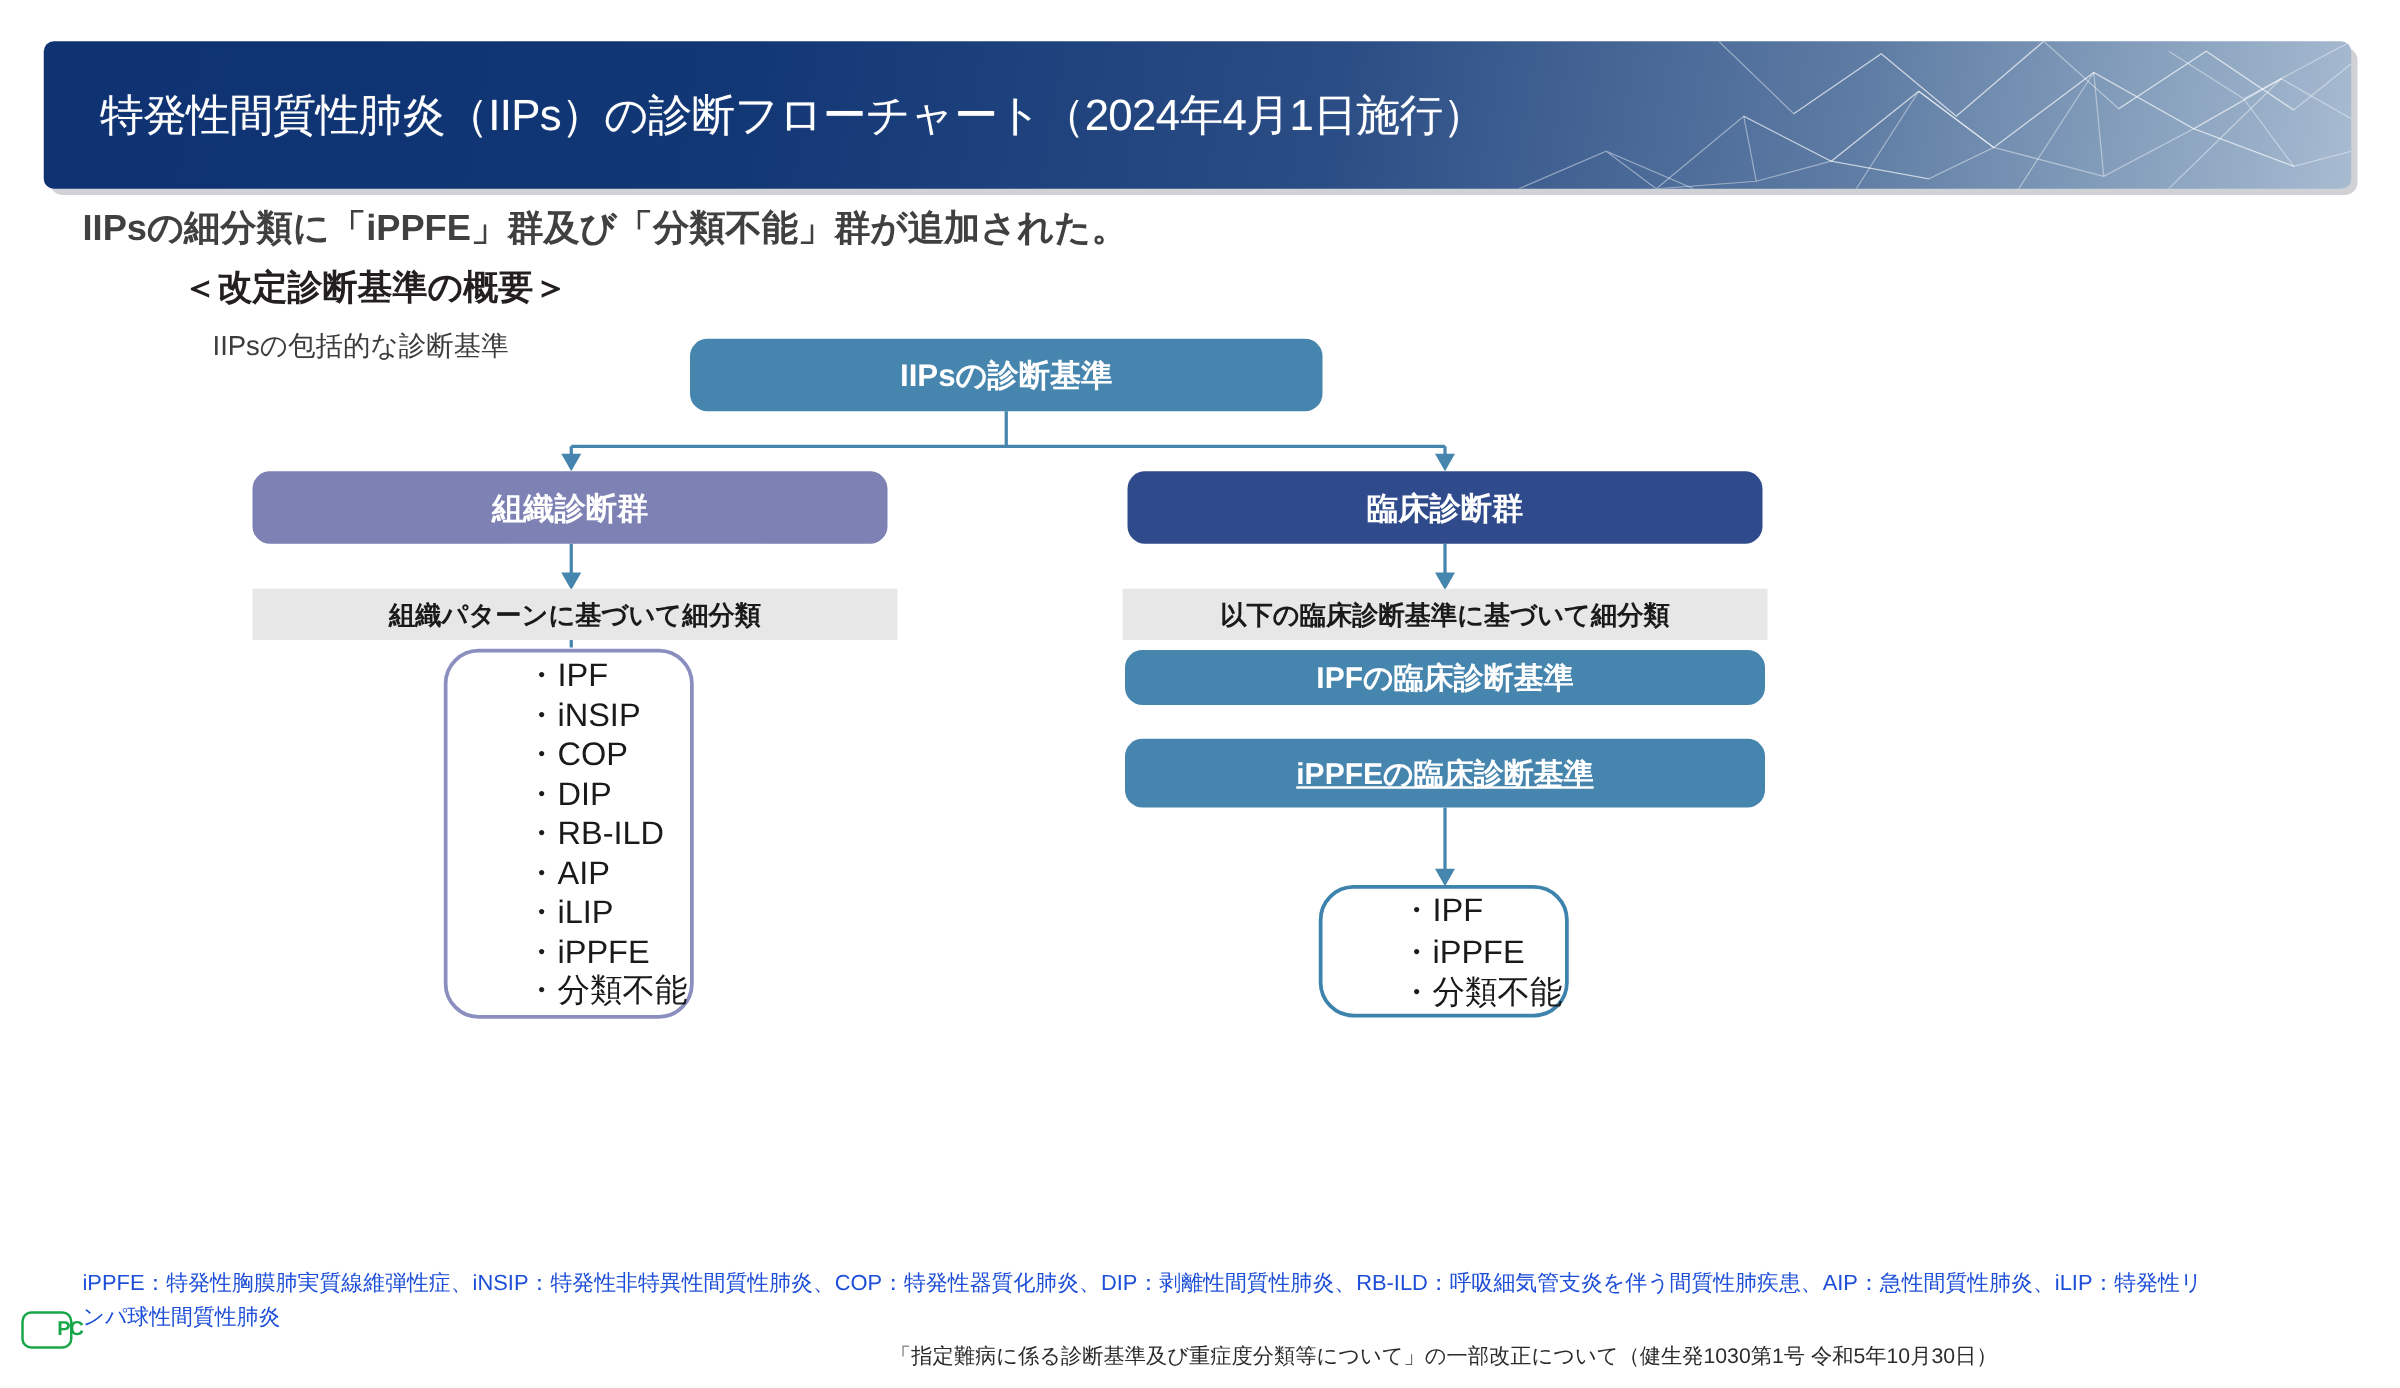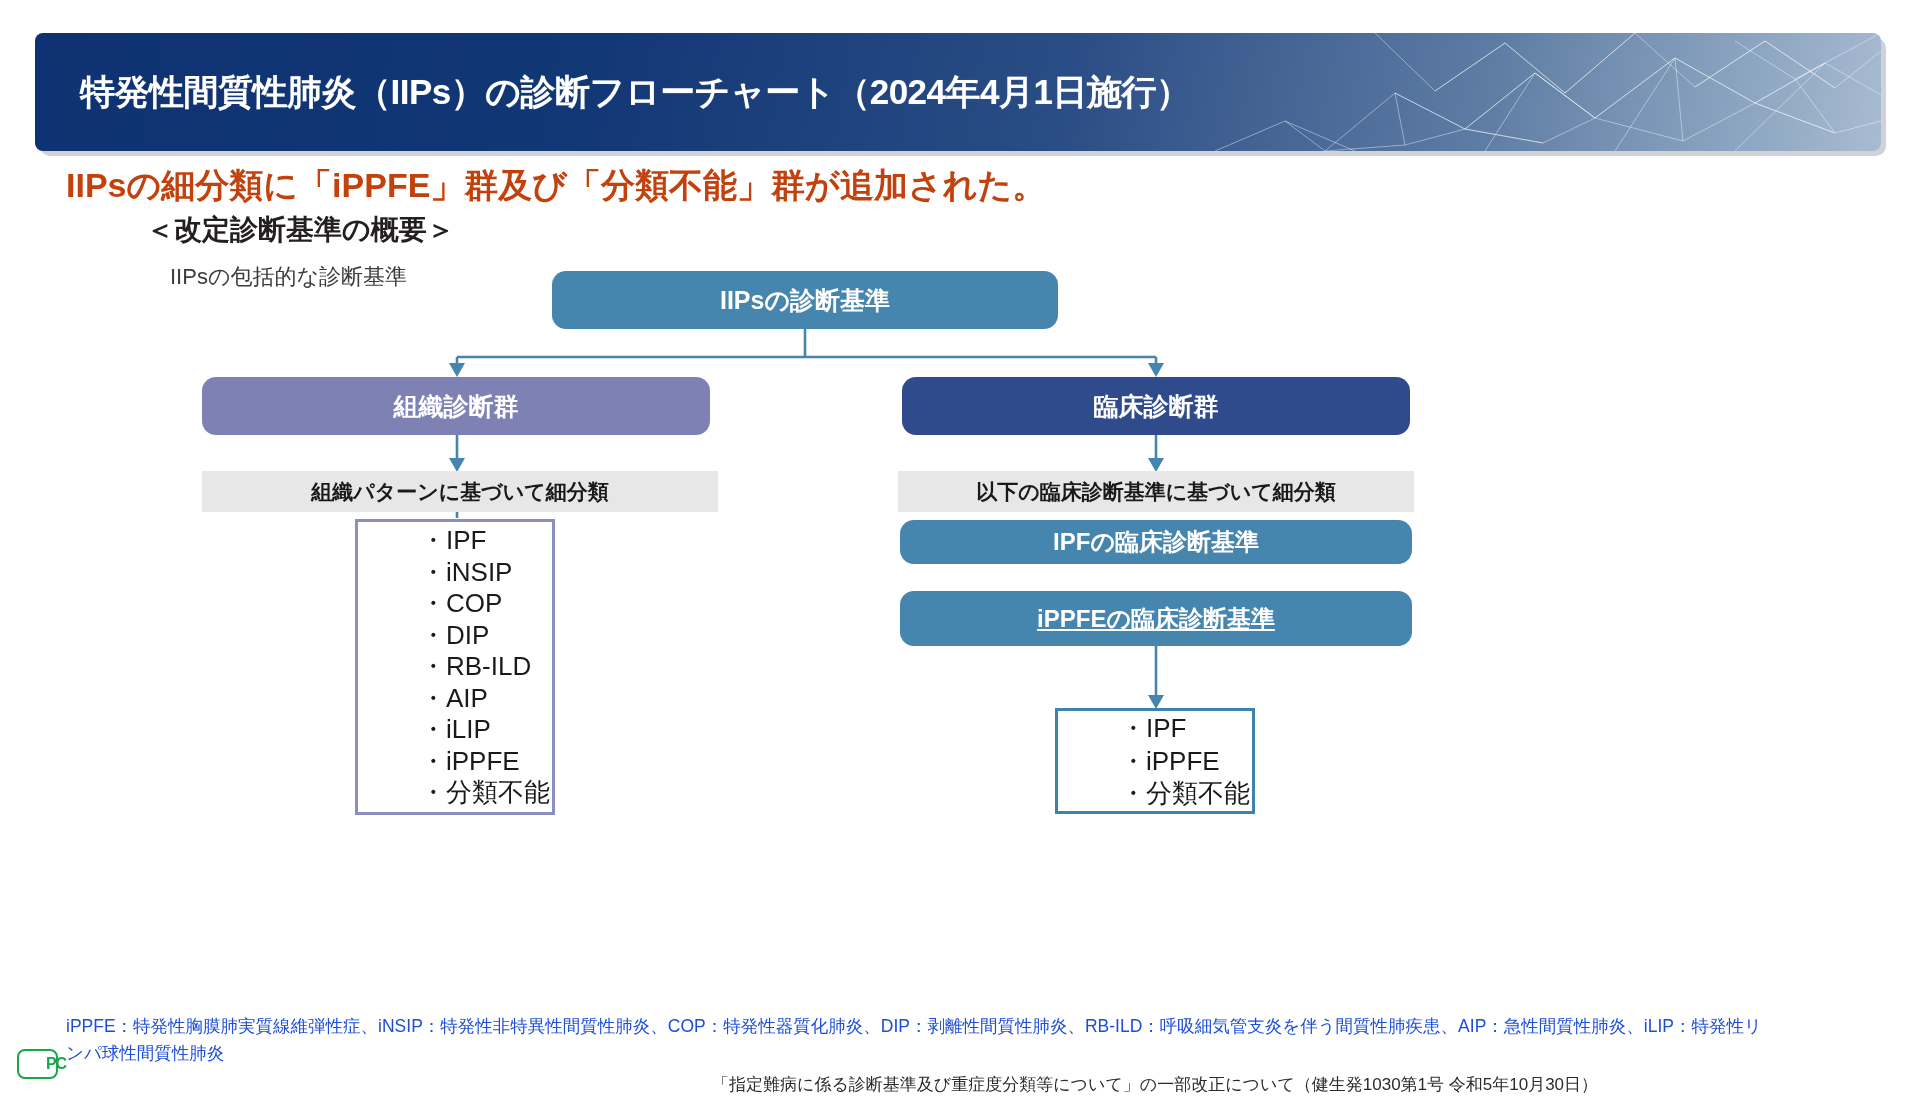--- a/index.html
+++ b/index.html
@@ -18,29 +18,29 @@
   }
   .banner{
     position:absolute; left:35px; top:33px; width:1846px; height:118px;
     border-radius:8px; overflow:hidden;
     background:linear-gradient(100deg,#0e3272 0%, #123775 30%, #2b4d85 56%, #5d7ba3 78%, #8ba4c0 92%, #a8bbd1 100%);
   }
   .banner .net{ position:absolute; inset:0; }
   .banner-title{
     position:absolute; left:45px; top:0; height:118px;
     display:flex; align-items:center;
-    color:#ffffff; font-size:35px; font-weight:bold;
+    color:#ffffff; font-size:35px; font-weight:normal;
     letter-spacing:-0.5px; white-space:nowrap;
     text-shadow:0 0 1px rgba(255,255,255,.25);
   }
 
   
   .lead{
     position:absolute; left:66px; top:163px;
-    font-size:34px; font-weight:bold; color:#c2410c; white-space:nowrap;
+    font-size:29px; font-weight:bold; color:#404040; white-space:nowrap;
   }
   .subhead{
     position:absolute; left:146px; top:211px;
     font-size:28px; font-weight:bold; color:#231f20; white-space:nowrap;
   }
   .subnote{
     position:absolute; left:170px; top:262px;
     font-size:22px; color:#3c3c3c; white-space:nowrap;
   }
 
@@ -62,20 +62,21 @@
     font-size:21px; font-weight:bold; white-space:nowrap;
   }
   .gray-left{ left:202px; top:471px; width:516px; height:41px; }
   .gray-right{ left:898px; top:471px; width:516px; height:41px; }
 
   
   .listbox{
     position:absolute; background:#ffffff;
     display:flex; flex-direction:column; justify-content:center;
     padding-left:62px;
+    border-radius:28px;
   }
   .list-left{ left:355px; top:519px; width:200px; height:296px; border:3px solid #8a8fc0; }
   .list-right{ left:1055px; top:708px; width:200px; height:106px; border:3px solid #3d83ad; }
   .listbox .li{
     font-size:26px; color:#1a1a1a; line-height:1.21; white-space:nowrap;
   }
   .list-right .li{ font-size:26px; line-height:1.25; }
 
   
   .conn{ position:absolute; }

